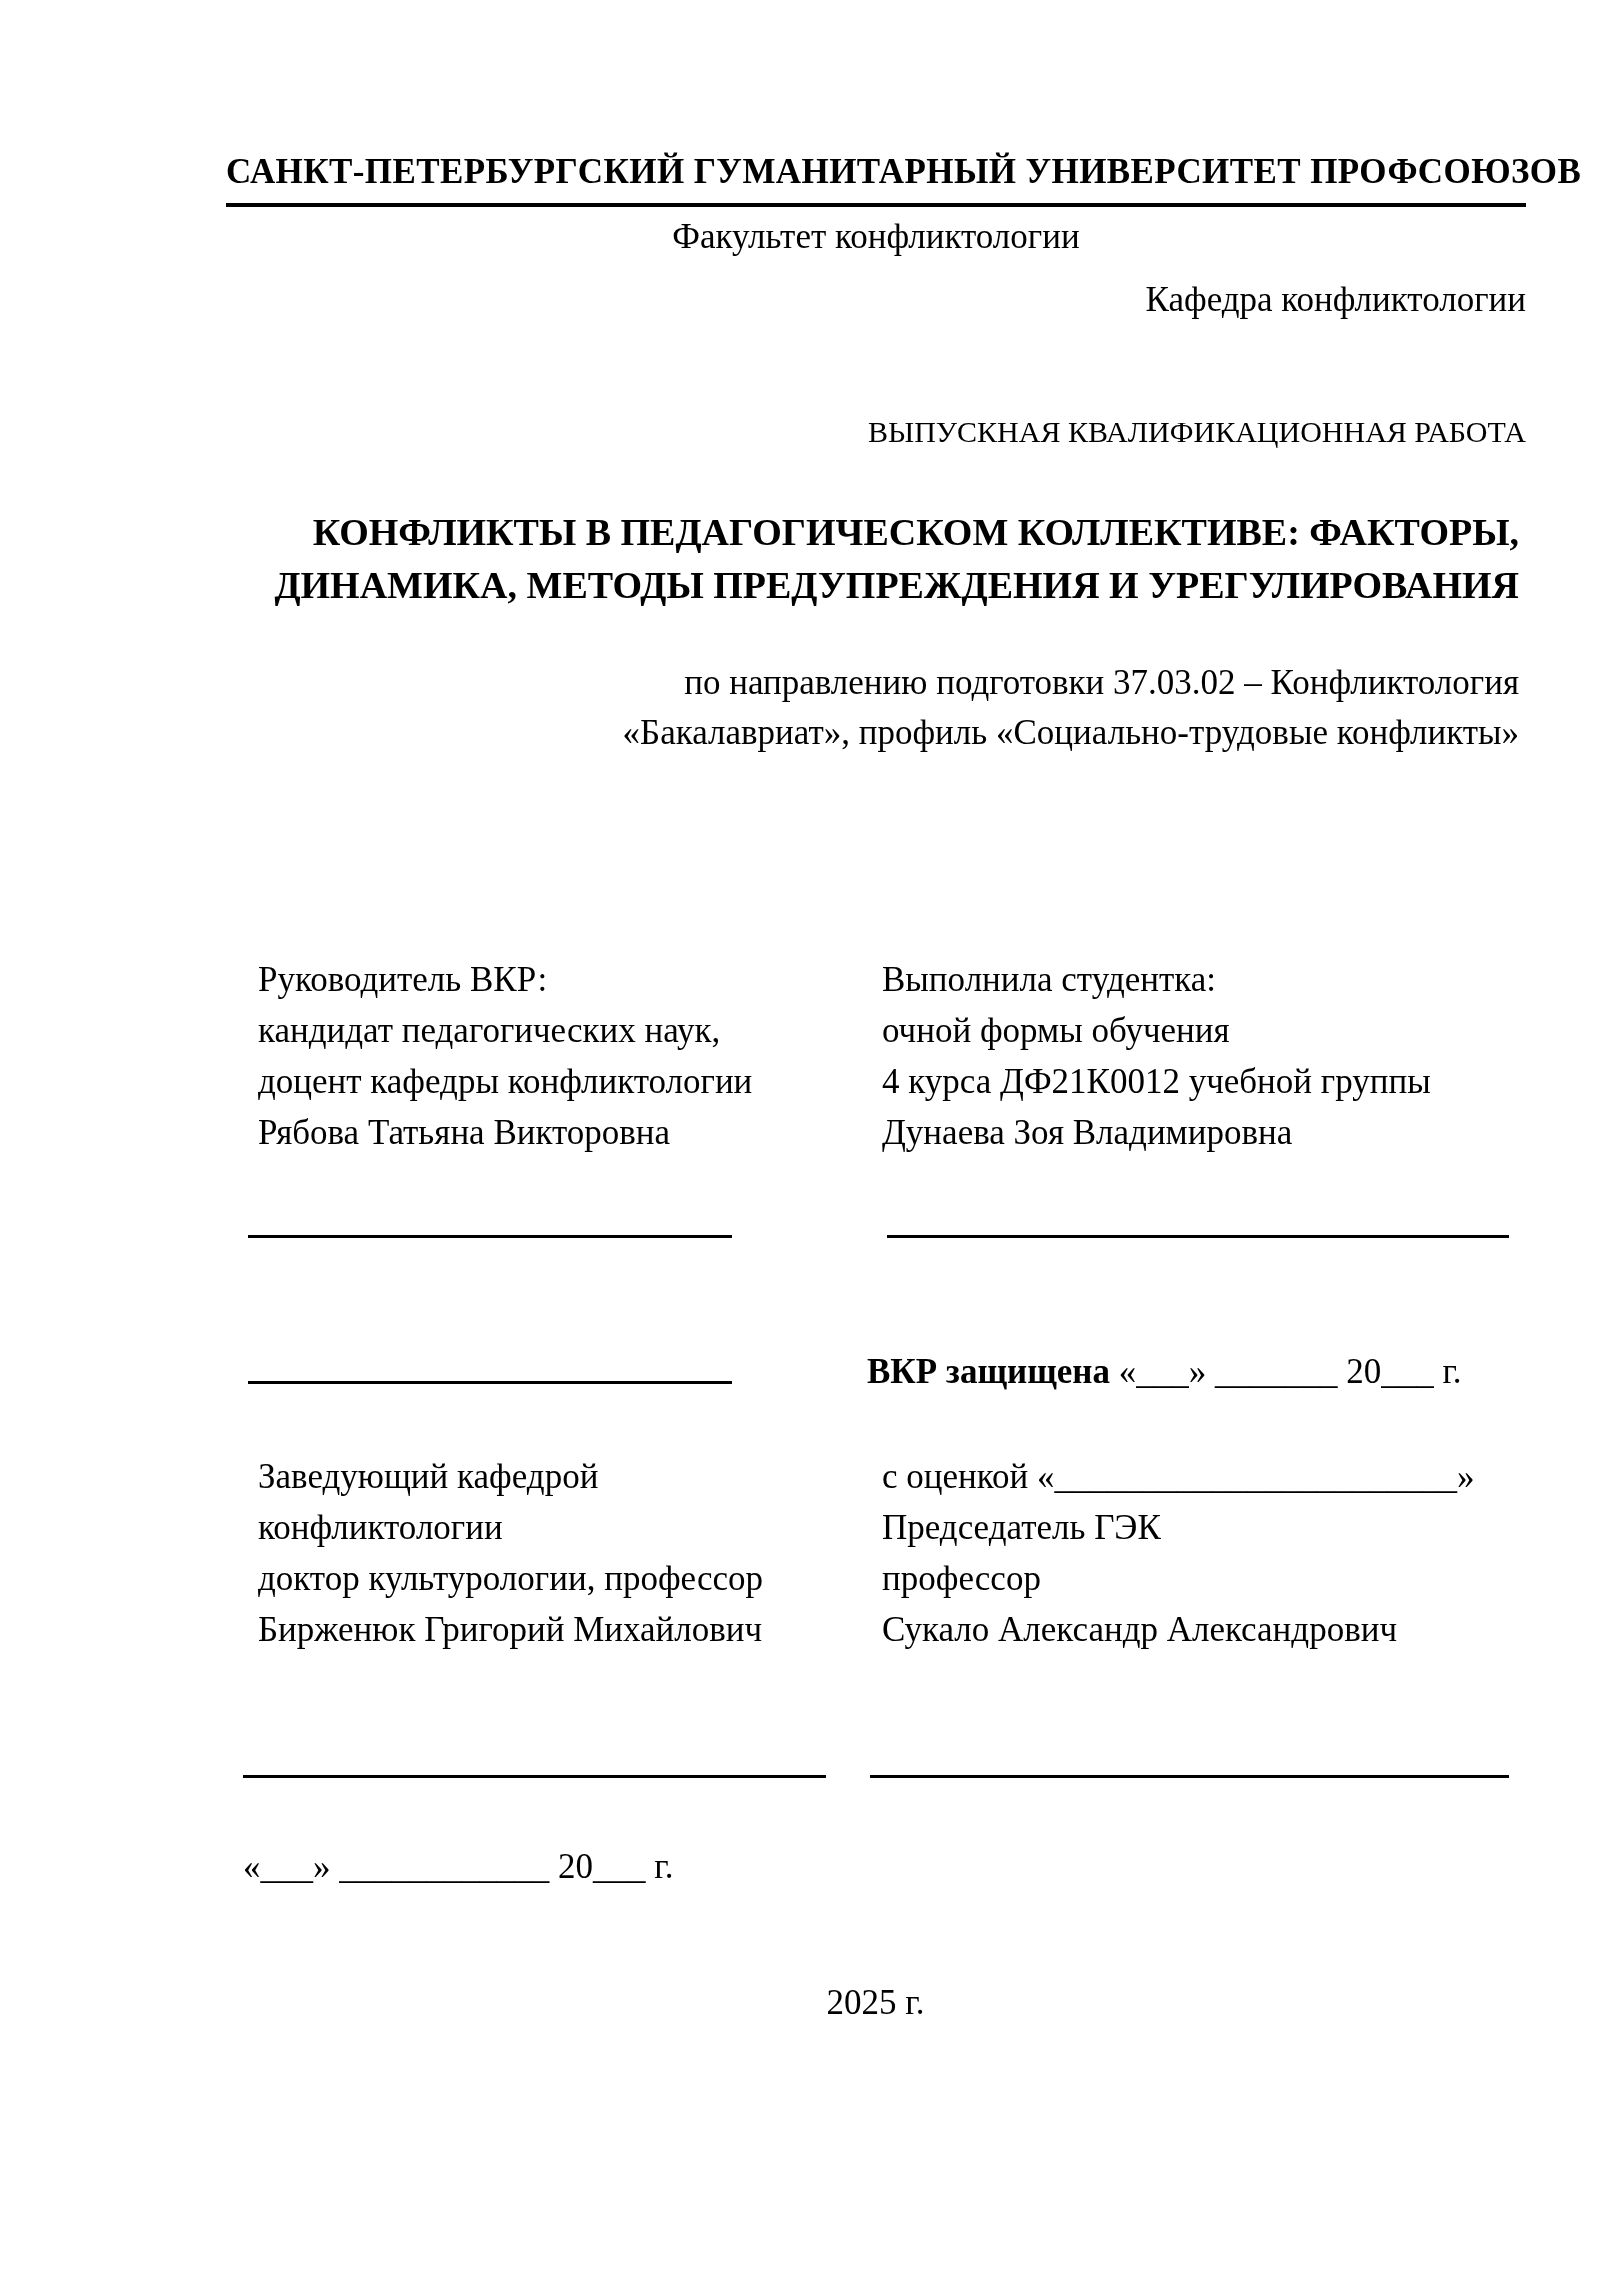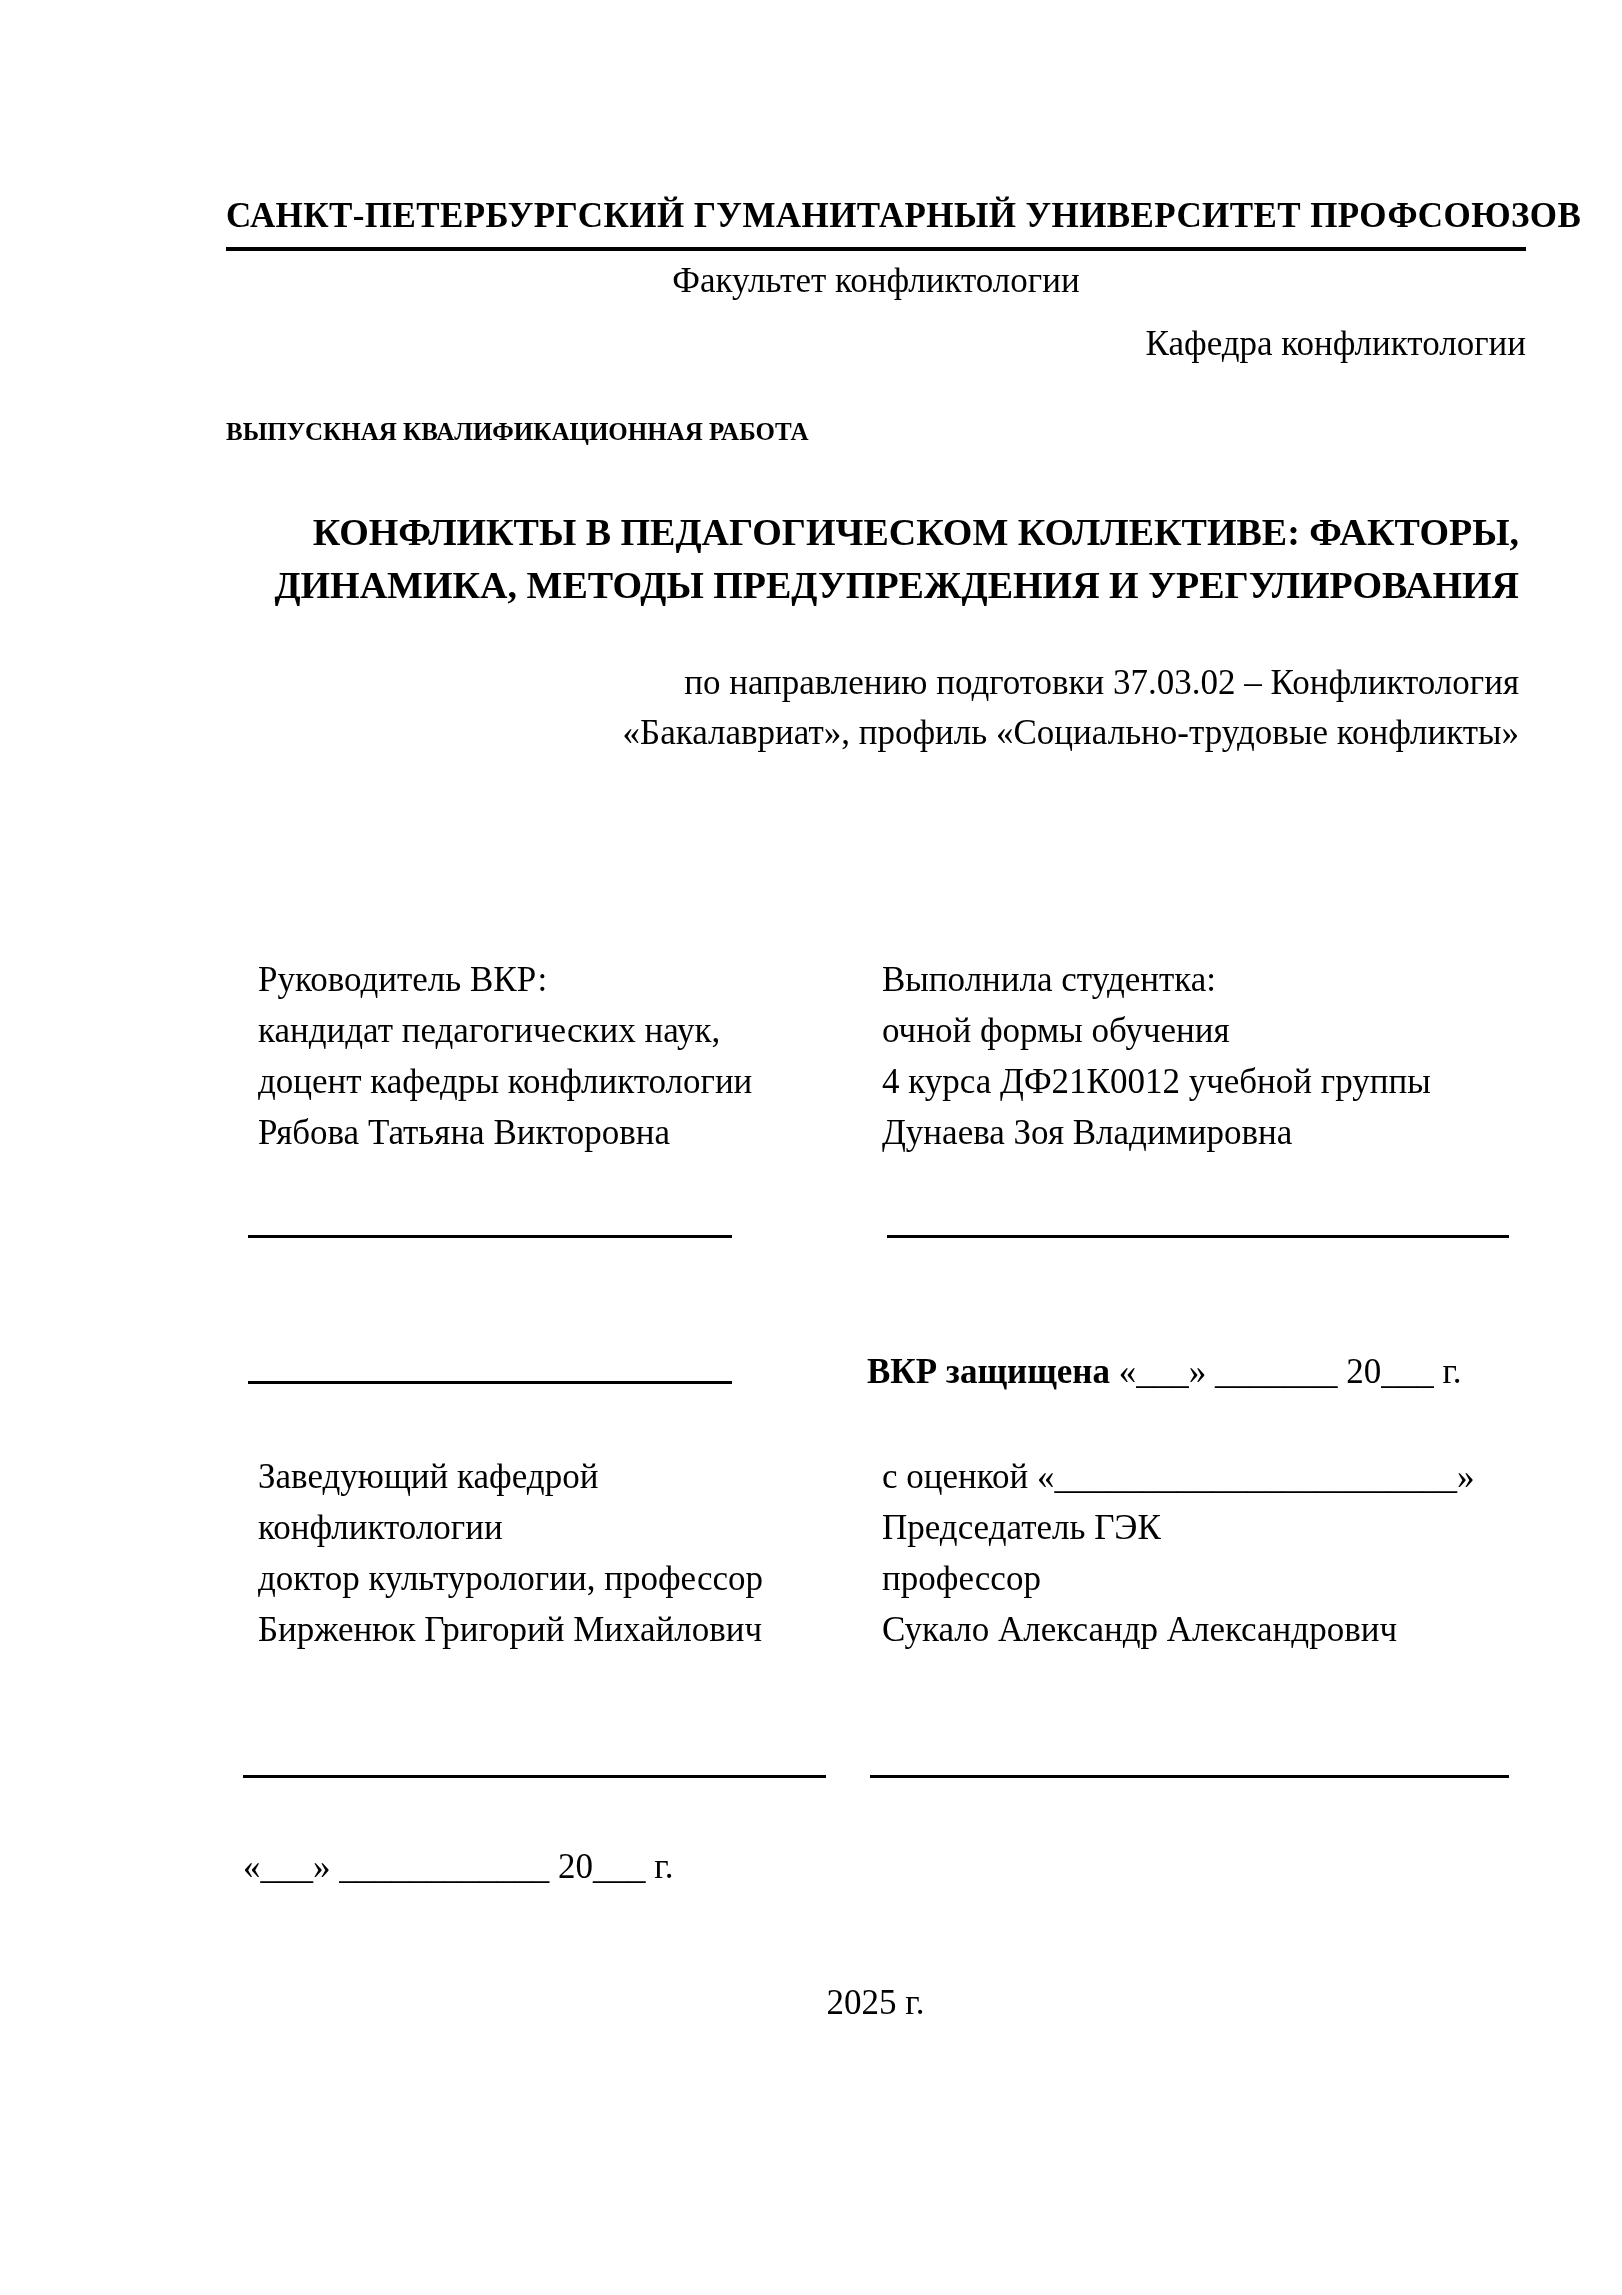--- a/index.html
+++ b/index.html
@@ -10,28 +10,28 @@
     background:#ffffff;
     color:#000000;
     font-family:"Liberation Serif", "DejaVu Serif", serif;
     overflow:hidden;
   }
   .nowrap { white-space:nowrap;text-align:right; }
 
   .top-block { position:absolute; top:149px; left:226px; width:1300px; }
   .university {
     text-align:center; font-weight:bold; font-size:35px; line-height:46px;
-    padding-bottom:7.9px; border-bottom:4.7px solid #000; letter-spacing:0.4px;margin-top:44px;
+    padding-bottom:7.9px; border-bottom:4.7px solid #000; letter-spacing:0.4px;
   }
   .faculty    { text-align:center; font-size:35px; line-height:44px; margin-top:7.9px; }
   .department { text-align:right;  font-size:35px; line-height:44px; margin-top:19px; }
 
   .work-type {
     position:absolute; top:408px; left:226px; width:1300px;
-    text-align:left; font-weight:bold; font-size:25px; line-height:47px;
+    text-align:right; font-weight:normal; font-size:30px; line-height:47px;
   }
   .work-title {
     position:absolute; top:506px; left:232px; width:1287px;
     text-align:center; font-weight:bold; font-size:38px; line-height:53px;
   }
   .program {
     position:absolute; top:658px; left:232px; width:1287px;
     text-align:center; font-size:35px; line-height:50px;
   }
 

